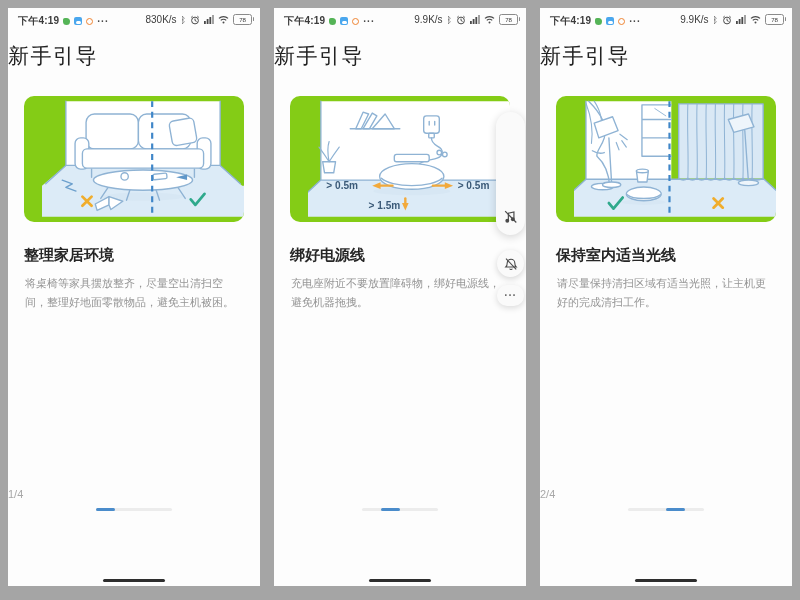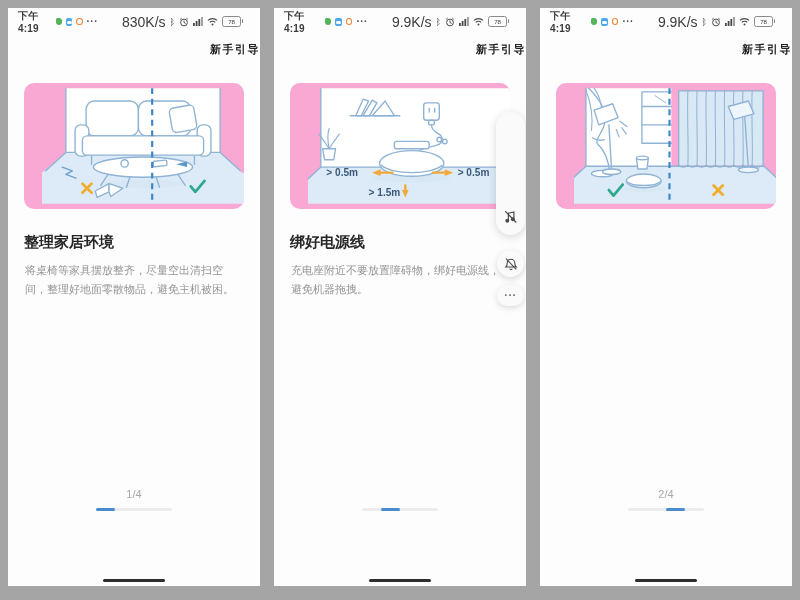--- a/index.html
+++ b/index.html
@@ -2,45 +2,45 @@
 <html><head>
 <meta charset="utf-8">
 <style>
   html,body{margin:0;padding:0;}
   body{width:800px;height:600px;background:#a5a5a5;overflow:hidden;
        font-family:"Liberation Sans","DejaVu Sans",sans-serif;}
   .stage{display:flex;gap:14px;padding:8px;box-sizing:border-box;}
   .phone{position:relative;flex:0 0 auto;width:252px;height:578px;background:#fdfdfd;overflow:hidden;}
 
   
-  .statusbar{display:flex;justify-content:space-between;align-items:center;
-             padding:6px 19px 0 10px;height:15px;font-size:10px;color:#3c3c3c;}
+  .statusbar{display:flex;justify-content:space-between;align-items:flex-start;
+             padding:6px 8px 0 10px;height:15px;font-size:10px;color:#3c3c3c;}
   .sb-left,.sb-right{display:flex;align-items:center;gap:4px;}
   .sb-time{font-weight:bold;letter-spacing:.2px;}
   .dot-green{width:7px;height:7px;border-radius:2px 4px 4px 4px;background:#55b457;display:inline-block;}
   .sq-blue{width:8px;height:8px;border-radius:2px;background:#4aa7ee;display:inline-block;position:relative;}
   .sq-blue::after{content:"";position:absolute;left:1.5px;bottom:1.5px;width:5px;height:3px;border-radius:2px;background:#fff;}
   .ring-orange{width:5px;height:5px;border:1.5px solid #ef8432;border-radius:50%;display:inline-block;}
   .sb-more{font-weight:bold;color:#4a4a4a;letter-spacing:.5px;}
-  .sb-speed{font-size:14px;margin-left:24px;}
+  .sb-speed{font-size:10px;margin-left:24px;}
   .bt{font-size:9px;color:#4a4a4a;}
   .battery{position:relative;width:17px;height:9px;border:1px solid #8a8a8a;border-radius:2.5px;
            display:inline-flex;align-items:center;justify-content:center;}
   .battery::after{content:"";position:absolute;right:-3px;top:2px;width:1.5px;height:4px;background:#8a8a8a;border-radius:1px;}
   .battery i{font-style:normal;font-size:6.5px;color:#3c3c3c;transform:scale(.95);}
 
-  .app-title{margin-top:13px;text-align:right;font-size:11px;font-weight:bold;color:#222;letter-spacing:1.5px;}
-
-  .illus-card{margin:26px 16px 0;height:126px;border-radius:10px;background:#f9a8d4;overflow:hidden;padding-left:18px;}
+  .app-title{margin-top:13px;text-align:left;font-size:21px;font-weight:normal;color:#222;letter-spacing:1.5px;}
+
+  .illus-card{margin:26px 16px 0;height:126px;border-radius:10px;background:#84cc16;overflow:hidden;padding-left:18px;}
   svg.illus{display:block;width:100%;height:100%;}
 
   .step-title{margin:24px 16px 0;font-size:15px;font-weight:bold;color:#262626;}
   .step-body{margin:9px 17px 0;font-size:11px;line-height:19px;color:#959595;}
 
-  .pager{position:absolute;left:0;right:0;top:480px;text-align:center;font-size:11px;color:#a8a8a8;}
+  .pager{position:absolute;left:0;right:0;top:480px;text-align:left;font-size:11px;color:#a8a8a8;}
   .progress{position:absolute;left:50%;top:500px;width:76px;height:3px;margin-left:-38px;
             background:#ececec;border-radius:2px;}
   .progress .fill{position:absolute;top:0;height:3px;background:#4a8ccb;border-radius:2px;}
 
   .home-indicator{position:absolute;left:50%;bottom:4px;width:62px;height:3.5px;margin-left:-31px;
                   background:#2e2e2e;border-radius:2px;}
 
   
   .float-pill{position:absolute;right:1px;top:104px;width:29px;height:123px;border-radius:15px;
               background:#fafafa;box-shadow:0 2px 8px rgba(0,0,0,.16);
@@ -302,20 +302,22 @@
         </g>
         <line x1="104" y1="0" x2="104" y2="126" stroke="#3f86c8" stroke-width="2.4" stroke-dasharray="6.5 5"></line>
         <path d="M38,111 l5,6 l10,-12" stroke="#2fa98c" stroke-width="3" fill="none" stroke-linecap="round" stroke-linejoin="round"></path>
         <g stroke="#f0ad2d" stroke-width="3" stroke-linecap="round">
           <line x1="152" y1="106" x2="162" y2="116"></line>
             <line x1="162" y1="106" x2="152" y2="116"></line>
         </g>
       </svg>
     </div>
 
+    <div class="step-title">保持室内适当光线</div>
+    <div class="step-body">请尽量保持清扫区域有适当光照，让主机更好的完成清扫工作。</div>
 
     <div class="pager">2/4</div>
     <div class="progress">
       <span class="fill" style="left: 50%; width: 25%;"></span>
     </div>
     <div class="home-indicator"></div>
   </div>
 
 </div>
 

